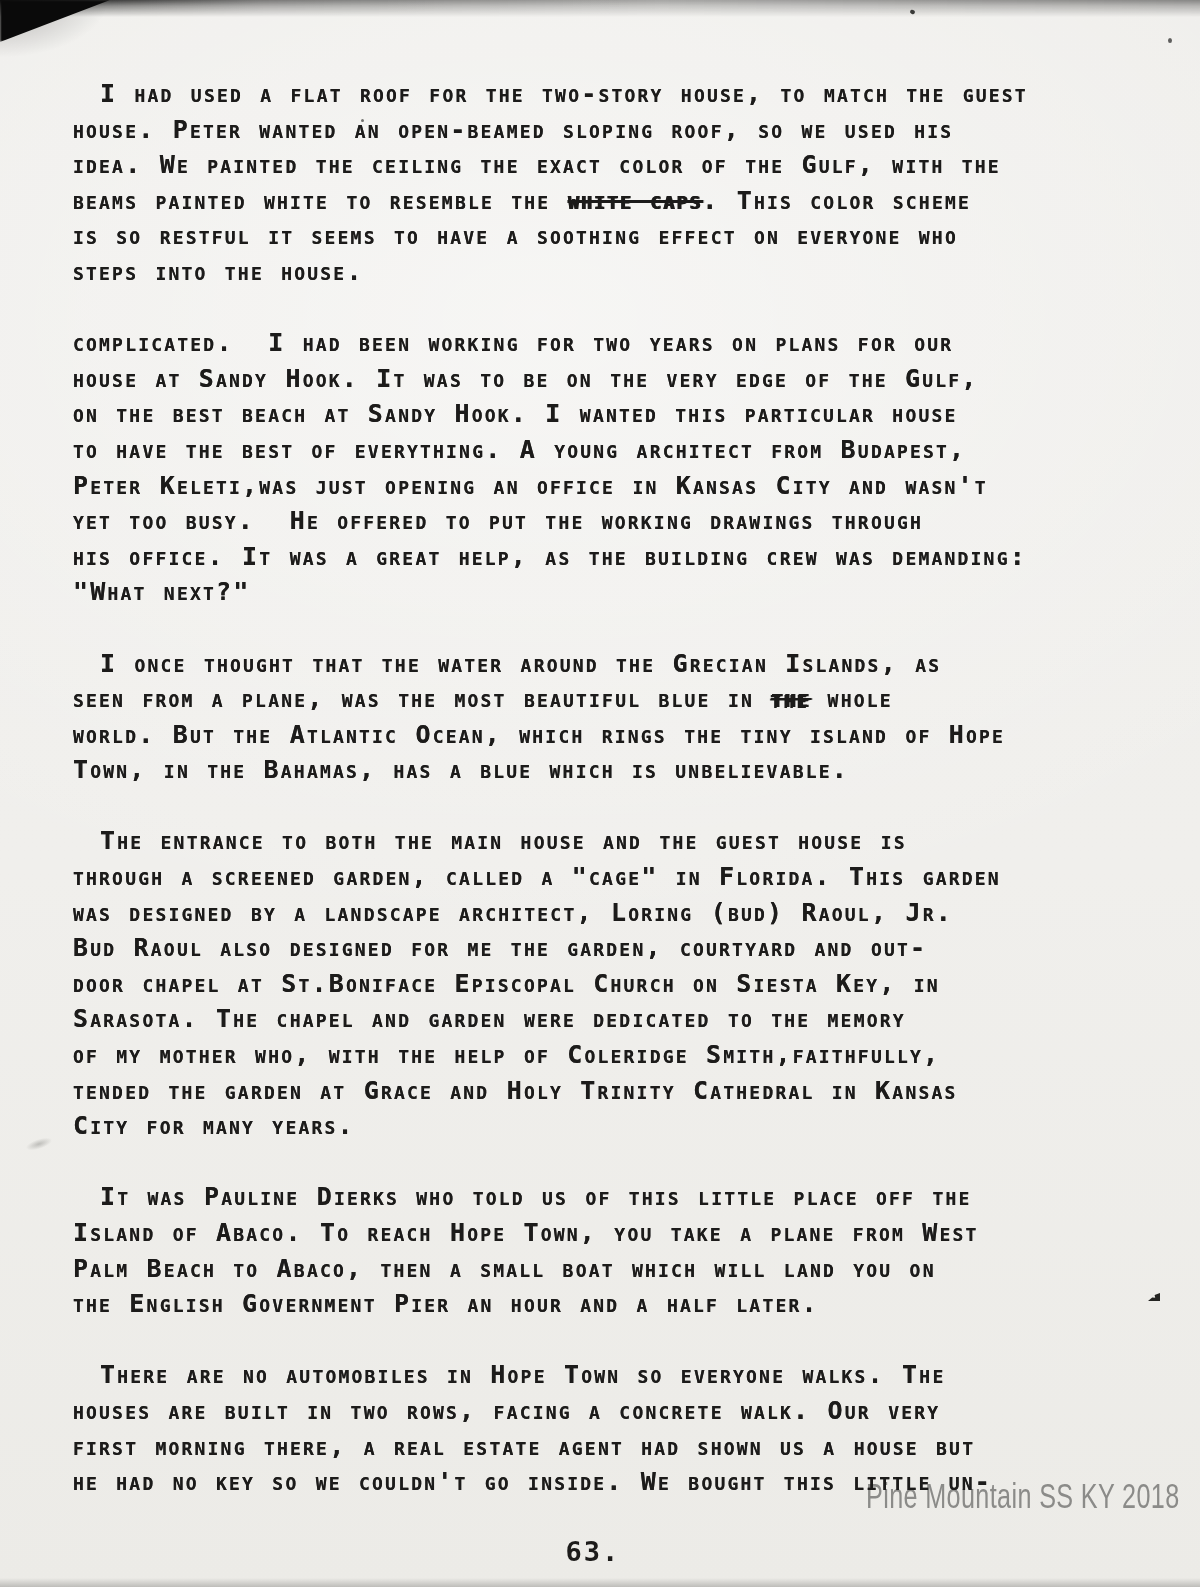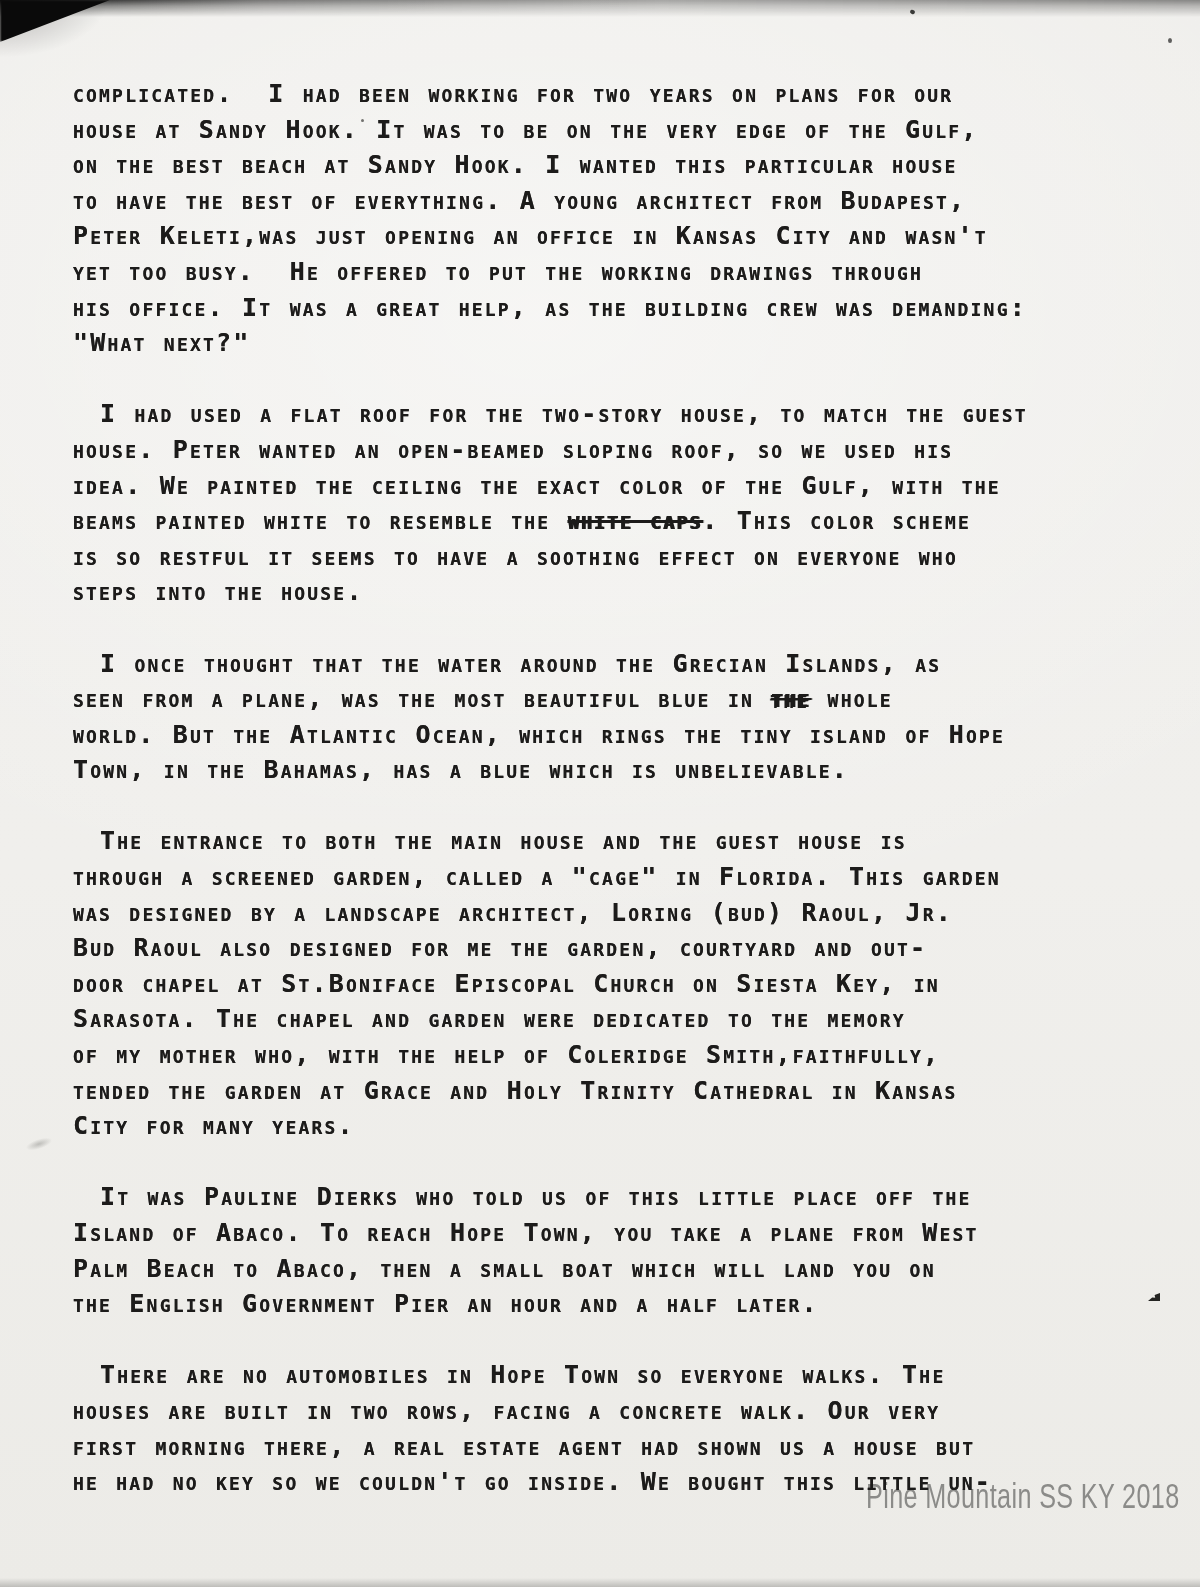--- a/index.html
+++ b/index.html
@@ -113,34 +113,34 @@
   <div class="corner-shadow"></div>
   <div class="corner-wedge"></div>
   <div class="edge-bottom"></div>
   <div class="speck s1"></div>
   <div class="speck s2"></div>
   <div class="speck s3"></div>
   <div class="wedge-mark"></div>
   <div class="smudge"></div>
 
   <main class="text-block">
+    <p class="para"><span>I had used a flat roof for the two-story house, to match the guest
+house. Peter wanted an open-beamed sloping roof, so we used his
+idea. We painted the ceiling the exact color of the Gulf, with the
+beams painted white to resemble the </span><span class="struck">white caps</span><span>. This color scheme
+is so restful it seems to have a soothing effect on everyone who
+steps into the house.</span></p>
     <p class="para first"><span>complicated.  I had been working for two years on plans for our
 house at Sandy Hook. It was to be on the very edge of the Gulf,
 on the best beach at Sandy Hook. I wanted this particular house
 to have the best of everything. A young architect from Budapest,
 Peter Keleti,was just opening an office in Kansas City and wasn't
 yet too busy.  He offered to put the working drawings through
 his office. It was a great help, as the building crew was demanding:
 "What next?"</span></p>
-    <p class="para"><span>I had used a flat roof for the two-story house, to match the guest
-house. Peter wanted an open-beamed sloping roof, so we used his
-idea. We painted the ceiling the exact color of the Gulf, with the
-beams painted white to resemble the </span><span class="struck">white caps</span><span>. This color scheme
-is so restful it seems to have a soothing effect on everyone who
-steps into the house.</span></p>
     <p class="para"><span>I once thought that the water around the Grecian Islands, as
 seen from a plane, was the most beautiful blue in </span><span class="overstruck">the</span><span> whole
 world. But the Atlantic Ocean, which rings the tiny island of Hope
 Town, in the Bahamas, has a blue which is unbelievable.</span></p>
     <p class="para"><span>The entrance to both the main house and the guest house is
 through a screened garden, called a "cage" in Florida. This garden
 was designed by a landscape architect, Loring (bud) Raoul, Jr.
 Bud Raoul also designed for me the garden, courtyard and out-
 door chapel at St.Boniface Episcopal Church on Siesta Key, in
 Sarasota. The chapel and garden were dedicated to the memory
@@ -151,14 +151,15 @@
 Island of Abaco. To reach Hope Town, you take a plane from West
 Palm Beach to Abaco, then a small boat which will land you on
 the English Government Pier an hour and a half later.</span></p>
     <p class="para"><span>There are no automobiles in Hope Town so everyone walks. The
 houses are built in two rows, facing a concrete walk. Our very
 first morning there, a real estate agent had shown us a house but
 he had no key so we couldn't go inside. We bought this little un-</span></p>
   </main>
 
   <div class="watermark">Pine Mountain SS KY 2018</div>
+  <div class="page-number">63.</div>
 
 </div>
 
 </body></html>

